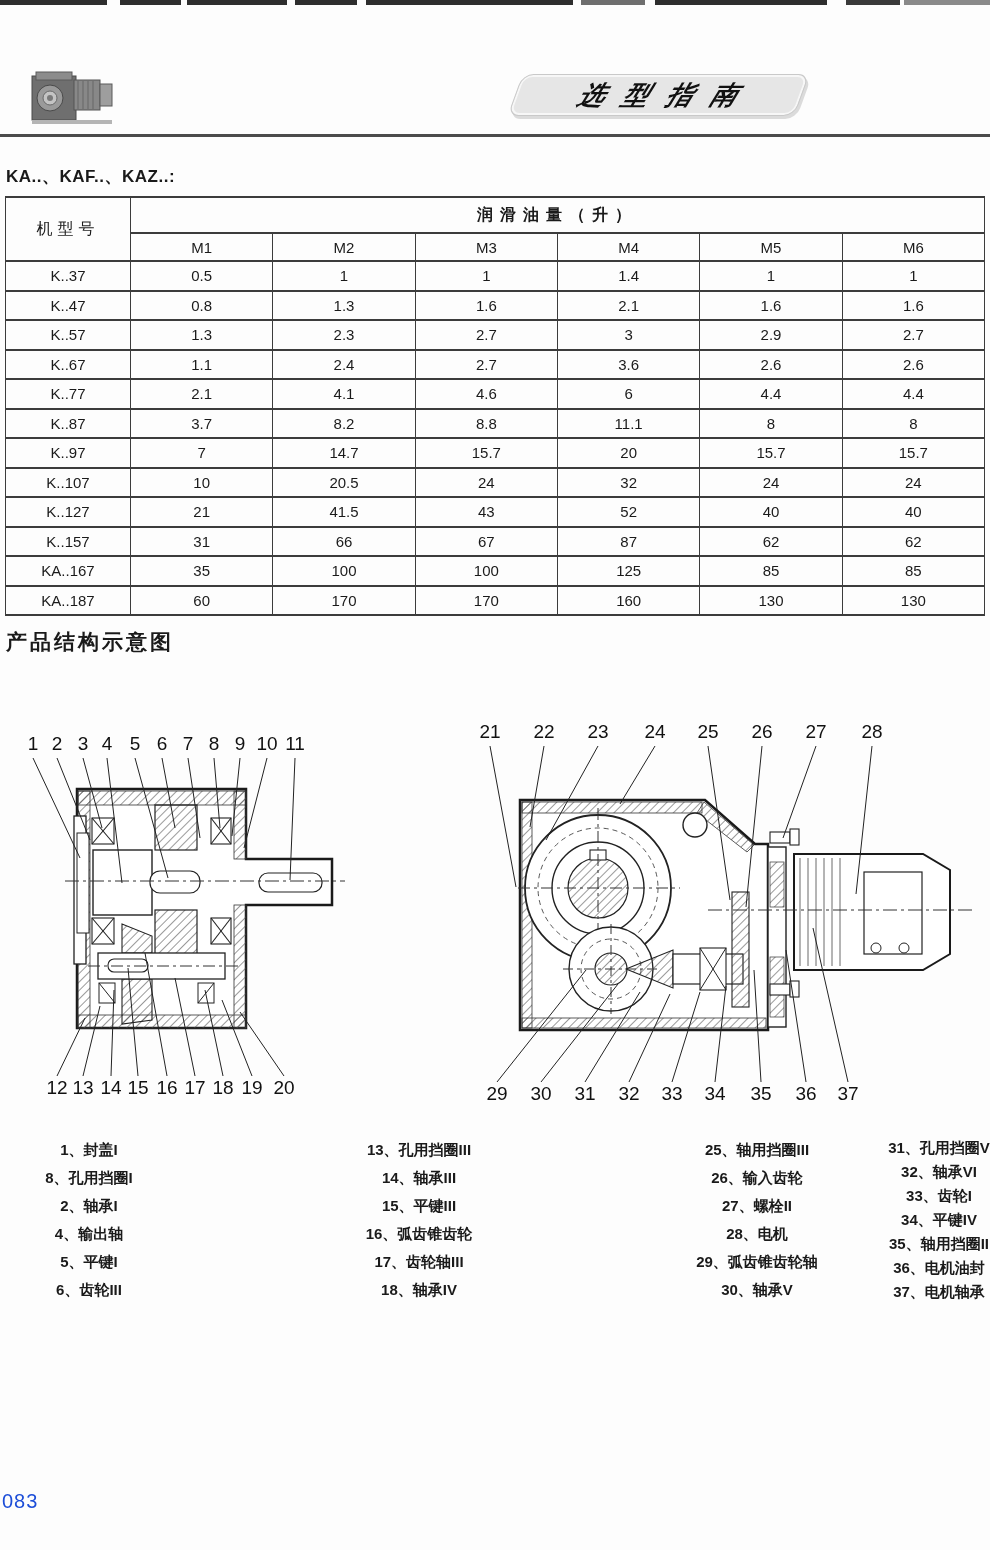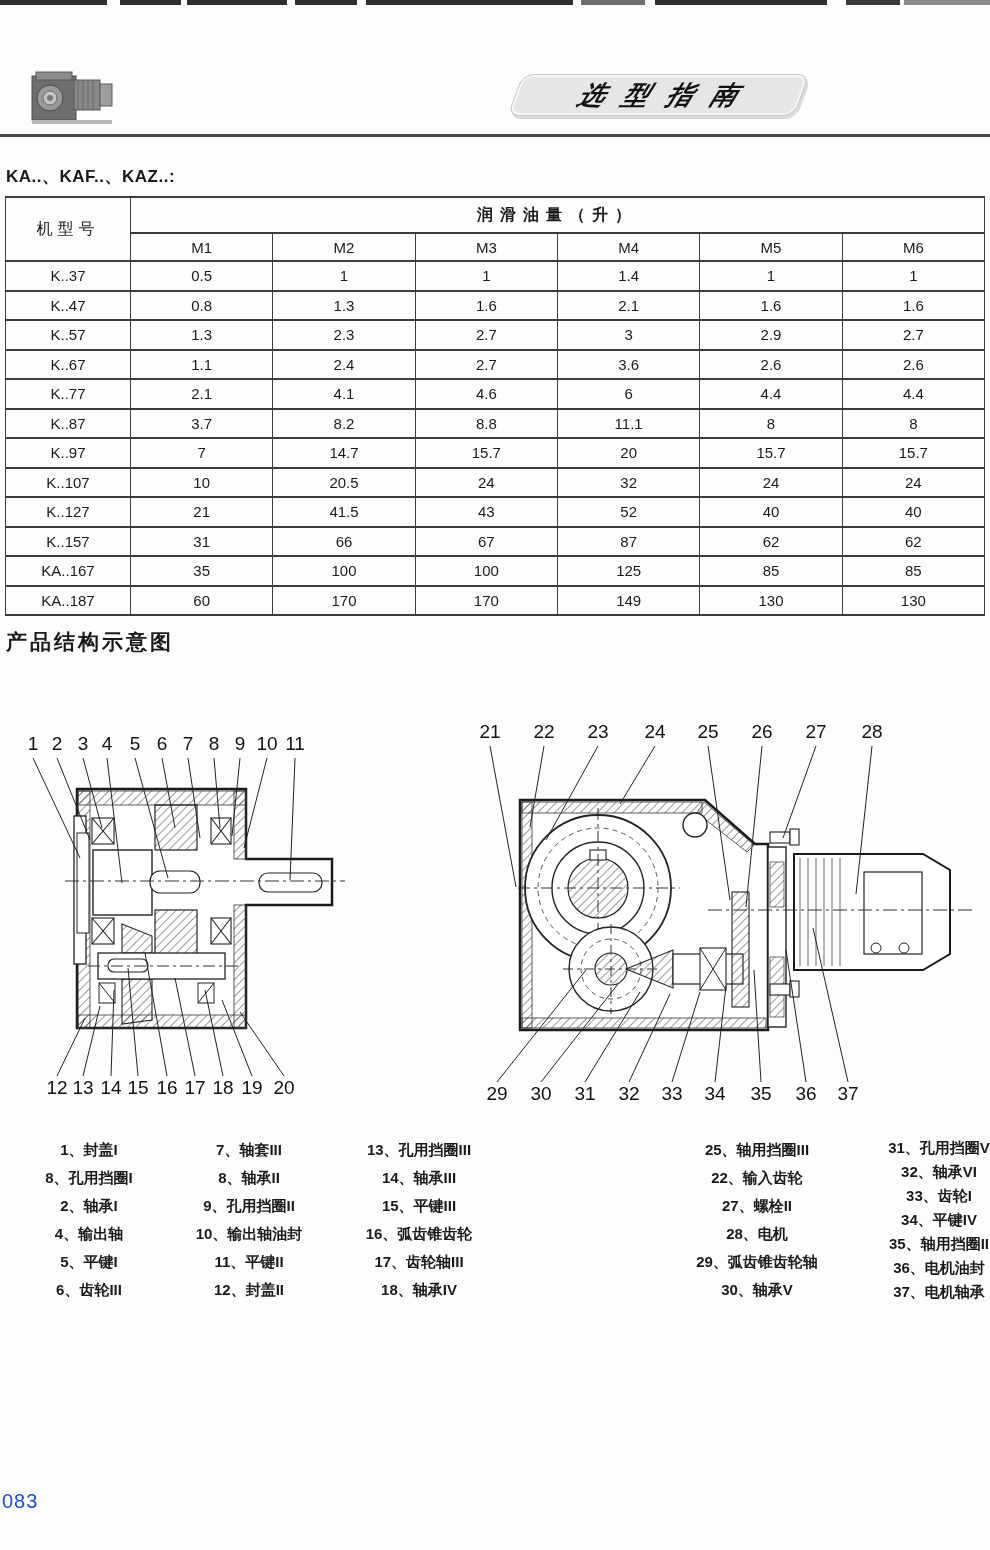--- a/index.html
+++ b/index.html
@@ -213,21 +213,21 @@
           <td>125</td>
           <td>85</td>
           <td>85</td>
         </tr>
 
         <tr>
           <td class="model">KA..187</td>
           <td>60</td>
           <td>170</td>
           <td>170</td>
-          <td>149</td>
+          <td>160</td>
           <td>130</td>
           <td>130</td>
         </tr>
       </tbody>
   </table>
 
   <div class="sec-title">产品结构示意图</div>
 
   <div class="diagram diagram-left">
     <svg width="470" height="395" viewBox="0 0 470 395">
@@ -429,42 +429,33 @@
   <div class="parts">
     <div class="pcol" style="left:0px">
 
     <div class="pitem">1、封盖I</div>
         <div class="pitem">8、孔用挡圈I</div>
         <div class="pitem">2、轴承I</div>
         <div class="pitem">4、输出轴</div>
         <div class="pitem">5、平键I</div>
         <div class="pitem">6、齿轮III</div>
       </div>
-    <div class="pcol" style="left:160px">
-
-    <div class="pitem">7、轴套III</div>
-        <div class="pitem">8、轴承II</div>
-        <div class="pitem">9、孔用挡圈II</div>
-        <div class="pitem">10、输出轴油封</div>
-        <div class="pitem">11、平键II</div>
-        <div class="pitem">12、封盖II</div>
-      </div>
     <div class="pcol" style="left:330px">
 
     <div class="pitem">13、孔用挡圈III</div>
         <div class="pitem">14、轴承III</div>
         <div class="pitem">15、平键III</div>
         <div class="pitem">16、弧齿锥齿轮</div>
         <div class="pitem">17、齿轮轴III</div>
         <div class="pitem">18、轴承IV</div>
       </div>
     <div class="pcol" style="left:668px">
 
     <div class="pitem">25、轴用挡圈III</div>
-        <div class="pitem">22、输入齿轮</div>
+        <div class="pitem">26、输入齿轮</div>
         <div class="pitem">27、螺栓II</div>
         <div class="pitem">28、电机</div>
         <div class="pitem">29、弧齿锥齿轮轴</div>
         <div class="pitem">30、轴承V</div>
       </div>
     <div class="pcol pcol-tight" style="left:850px">
 
     <div class="pitem">31、孔用挡圈V</div>
         <div class="pitem">32、轴承VI</div>
         <div class="pitem">33、齿轮I</div>

